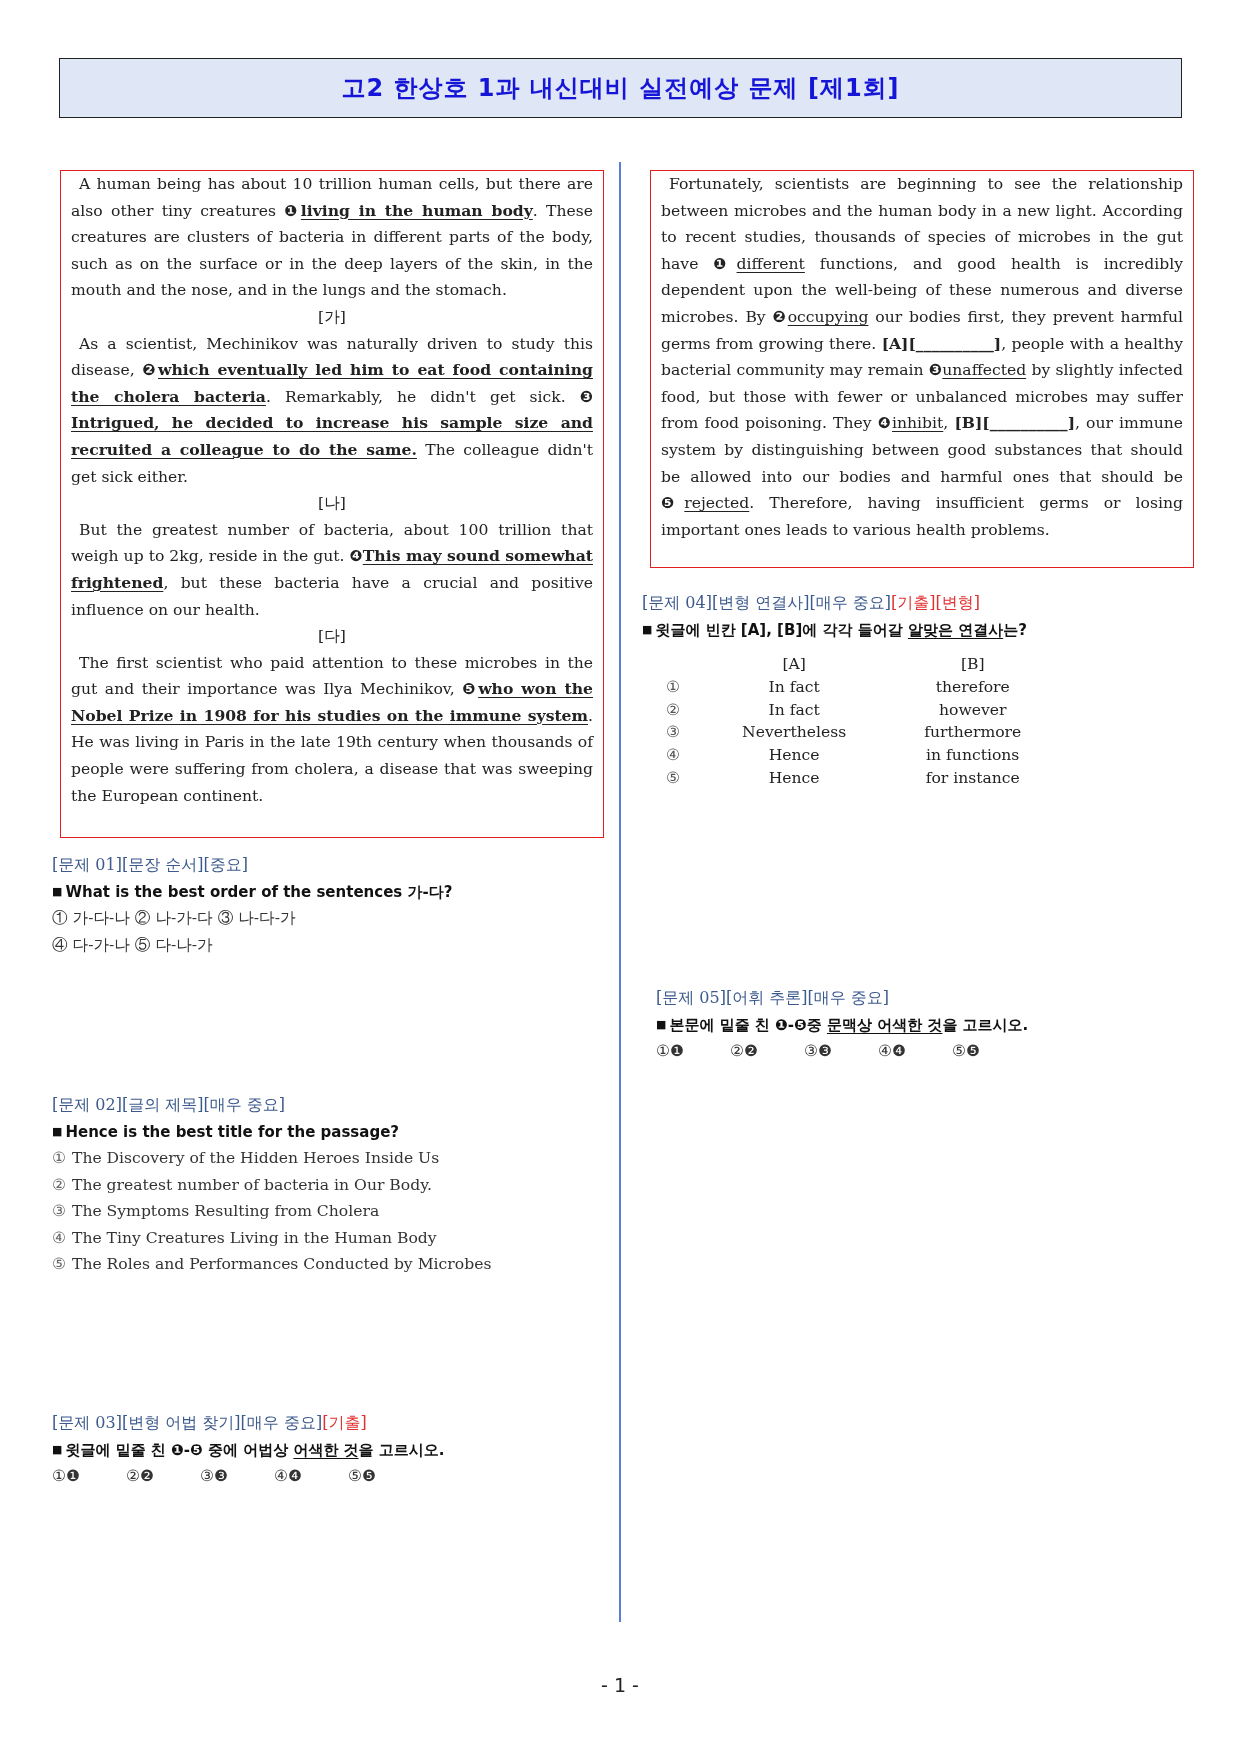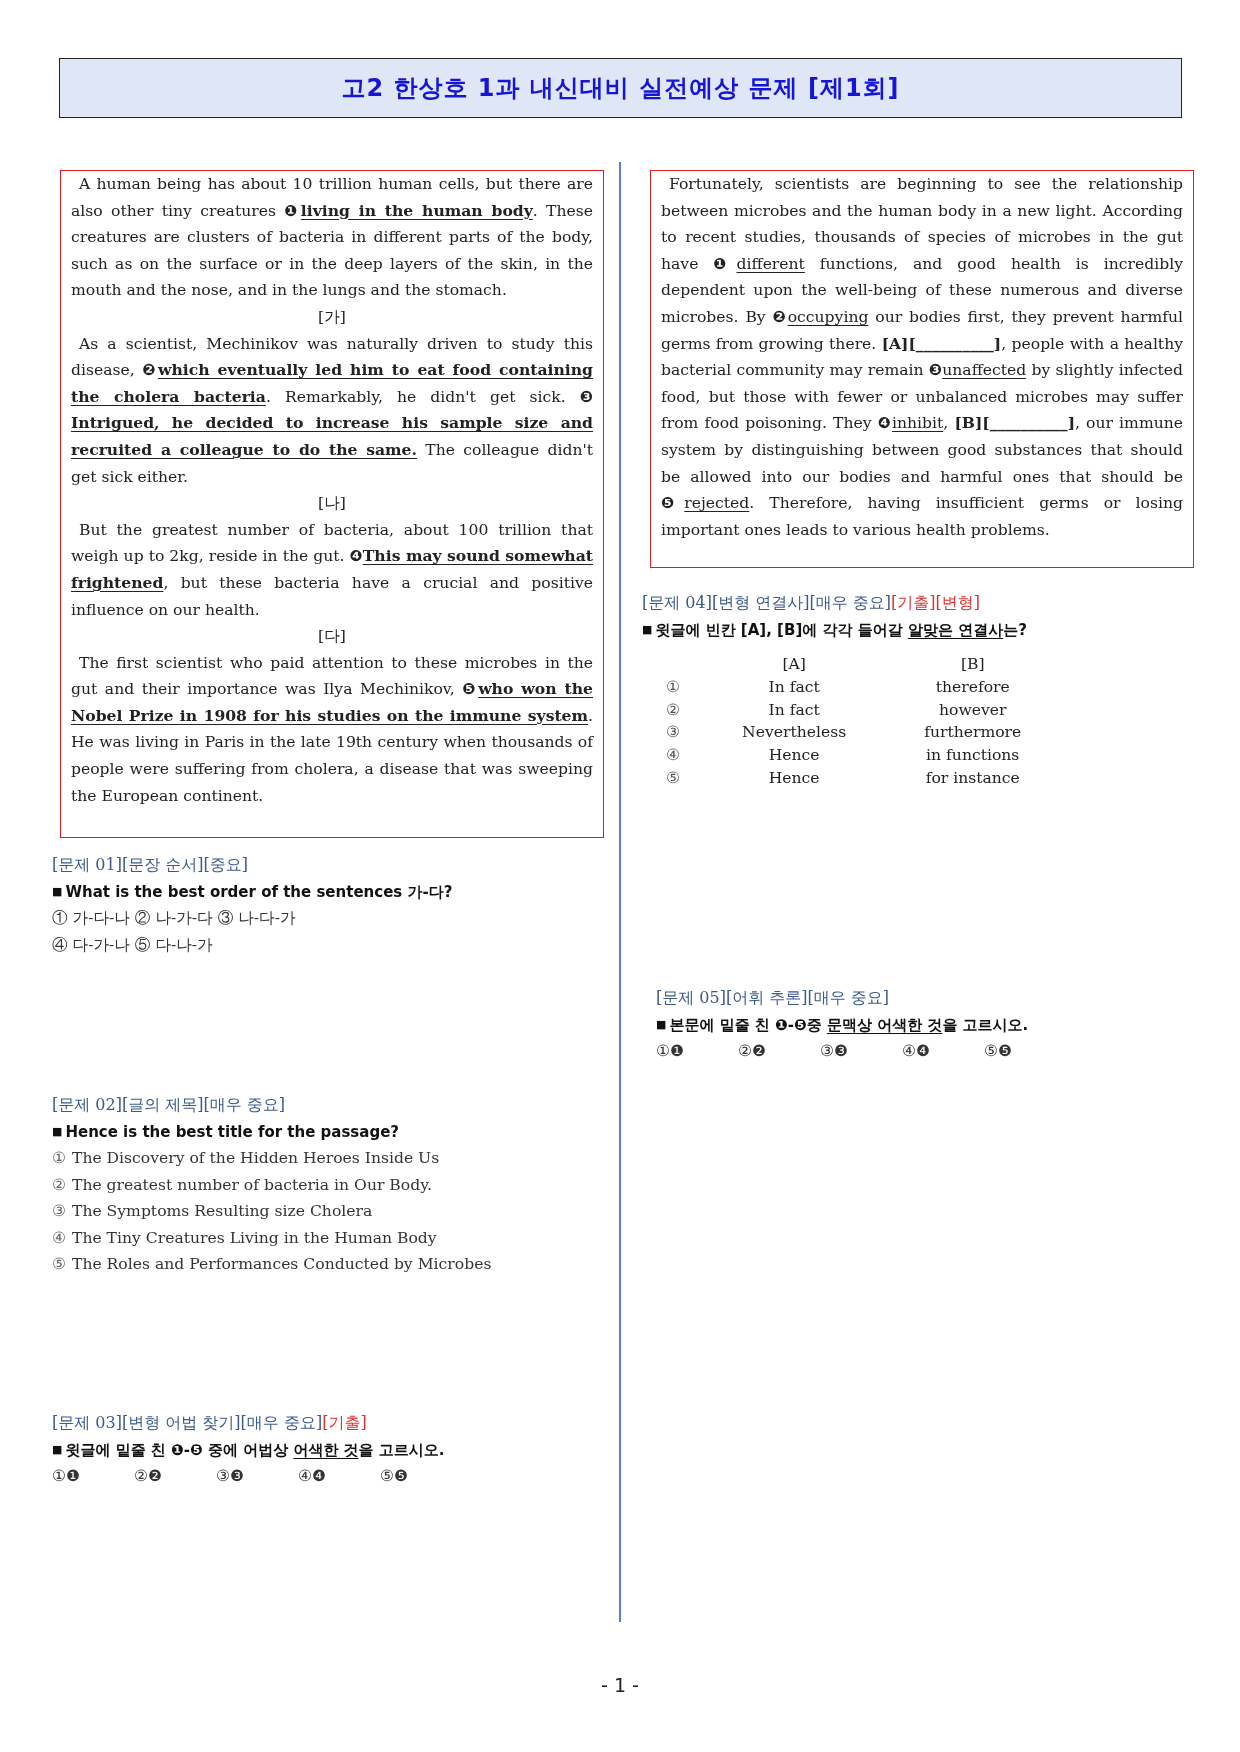--- a/index.html
+++ b/index.html
@@ -16,21 +16,21 @@
   .passage b { font-weight: bold; }
   .num { font-family: "DejaVu Sans", sans-serif; font-weight: bold; }
   .divider { position: absolute; left: 619px; top: 162px; width: 2px; height: 1460px; background: #5b7fd6; }
   .q { position: absolute; font-size: 15.6px; line-height: 26.5px; }
   .q .head { color: #3d5a8c; font-size: 16px; }
   .q .head .red { color: #e03030; }
   .q .stem { font-family: "DejaVu Sans", sans-serif; font-weight: bold; font-size: 15px; color: #111; }
   .q .stem .sq { font-size: 11px; margin-right: 3px; vertical-align: 2px; }
   .q .opt { color: #333; }
   .q .opt .c { color: #666; margin-right: 6px; }
-  .grid5 { display: flex; gap: 8px; }
+  .grid5 { display: flex; gap: 0; }
   .grid5 span { width: 74px; }
   .conj { width: 420px; font-size: 15.6px; line-height: 22.8px; margin-top: 10px; }
   .conj .row { display: flex; }
   .conj .row span:nth-child(1) { width: 50px; padding-left: 24px; color: #555; }
   .conj .row span:nth-child(2) { width: 230px; text-align: center; }
   .conj .row span:nth-child(3) { width: 230px; text-align: center; }
   .page-num { position: absolute; left: 0; width: 1240px; top: 1674px; text-align: center; font-family: "DejaVu Sans", sans-serif; font-size: 19px; }
   u.k { text-underline-offset: 3px; }
 </style>
 </head>
@@ -59,21 +59,21 @@
   <div class="stem"><span class="sq">■</span><span>What is the best order of the sentences 가-다?</span></div>
   <div class="opt">① 가-다-나 ② 나-가-다 ③ 나-다-가</div>
   <div class="opt">④ 다-가-나 ⑤ 다-나-가</div>
 </div>
 
 <div class="q" style="left:52px; top:1092px; width:540px;">
   <div class="head">[문제 02][글의 제목][매우 중요]</div>
   <div class="stem"><span class="sq">■</span><span>Hence is the best title for the passage?</span></div>
   <div class="opt"><span class="c">①</span><span>The Discovery of the Hidden Heroes Inside Us</span></div>
   <div class="opt"><span class="c">②</span><span>The greatest number of bacteria in Our Body.</span></div>
-  <div class="opt"><span class="c">③</span><span>The Symptoms Resulting size Cholera</span></div>
+  <div class="opt"><span class="c">③</span><span>The Symptoms Resulting from Cholera</span></div>
   <div class="opt"><span class="c">④</span><span>The Tiny Creatures Living in the Human Body</span></div>
   <div class="opt"><span class="c">⑤</span><span>The Roles and Performances Conducted by Microbes</span></div>
 </div>
 
 <div class="q" style="left:52px; top:1410px; width:540px;">
   <div class="head"><span>[문제 03][변형 어법 찾기][매우 중요]</span><span class="red">[기출]</span></div>
   <div class="stem"><span class="sq">■</span><span>윗글에 밑줄 친 ❶-❺ 중에 어법상 </span><u class="k">어색한 것</u><span>을 고르시오.</span></div>
   <div class="opt grid5">
     <span>①❶</span>
     <span>②❷</span>

